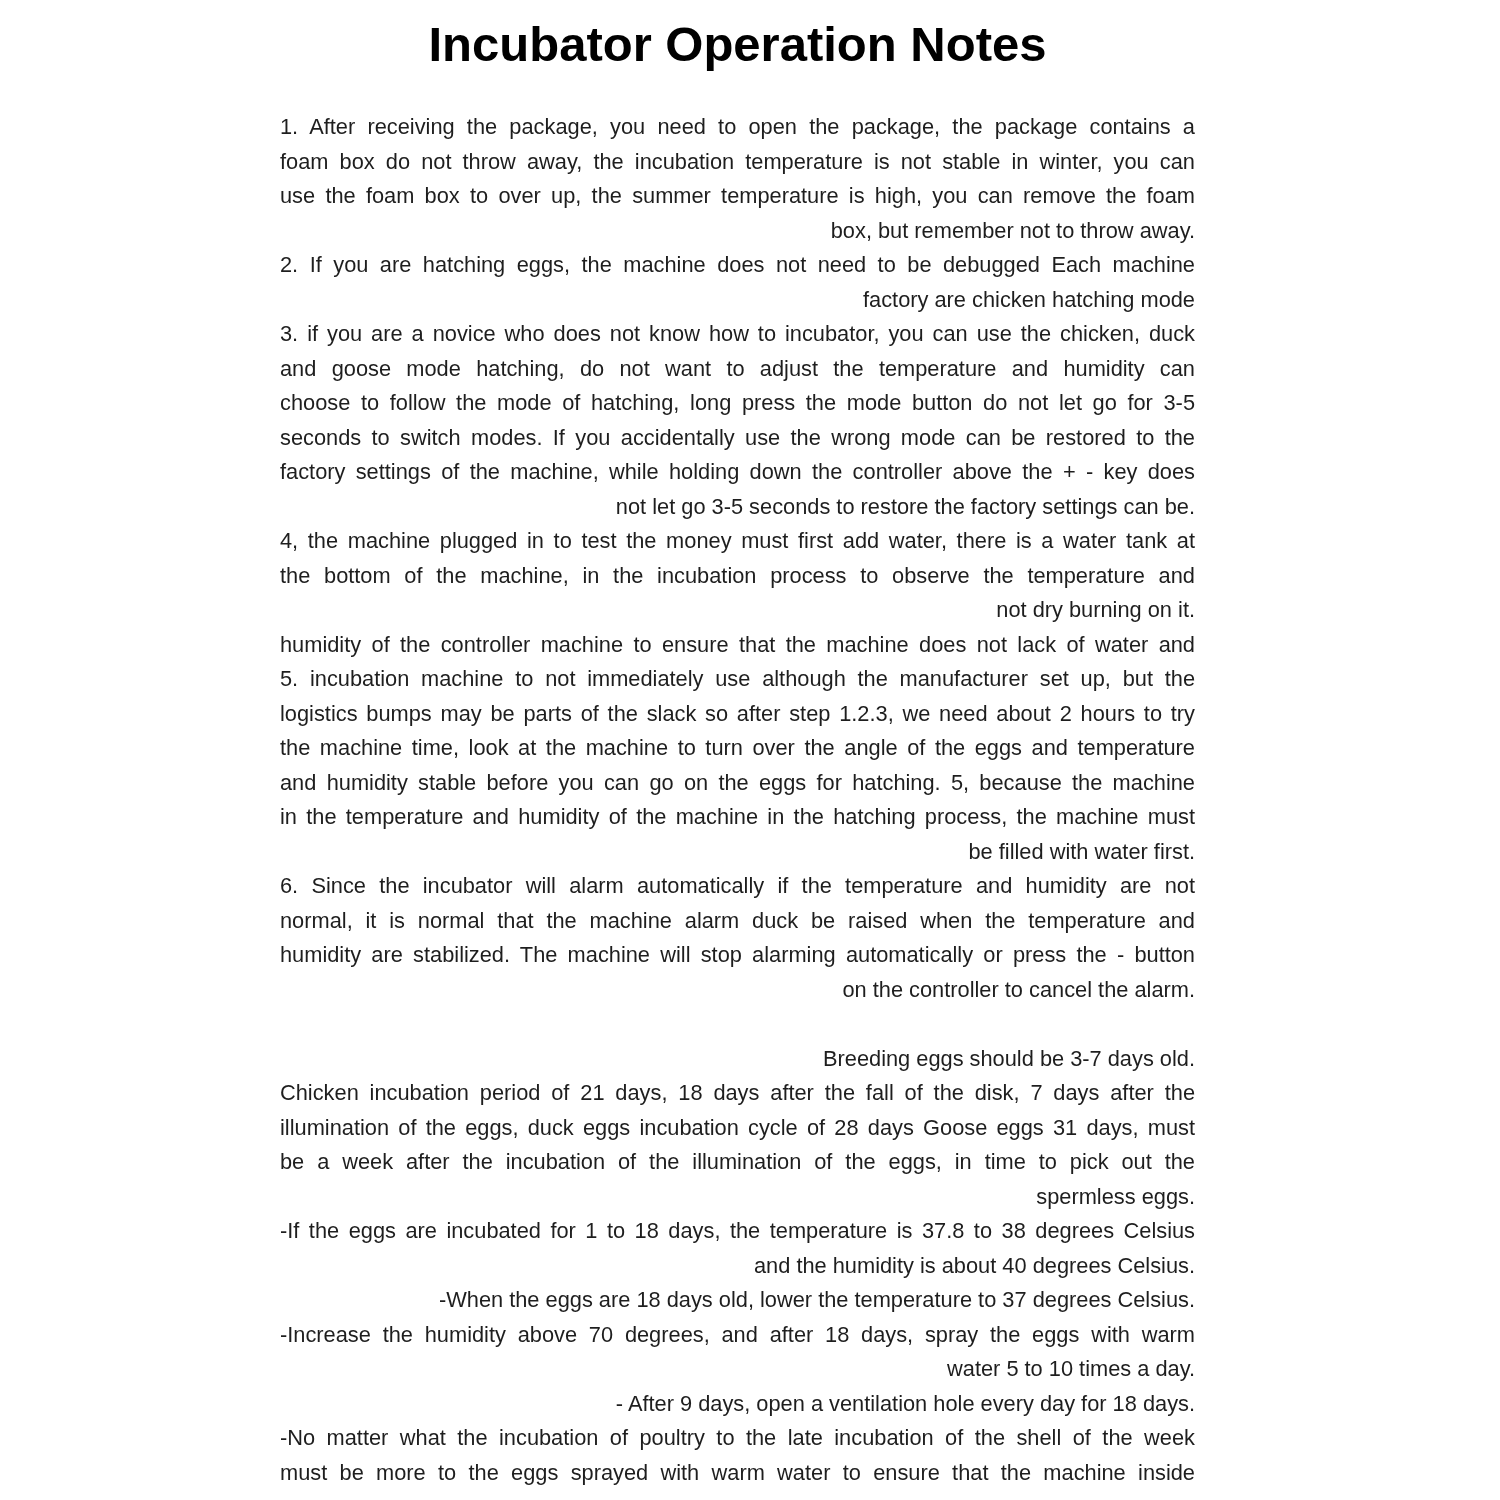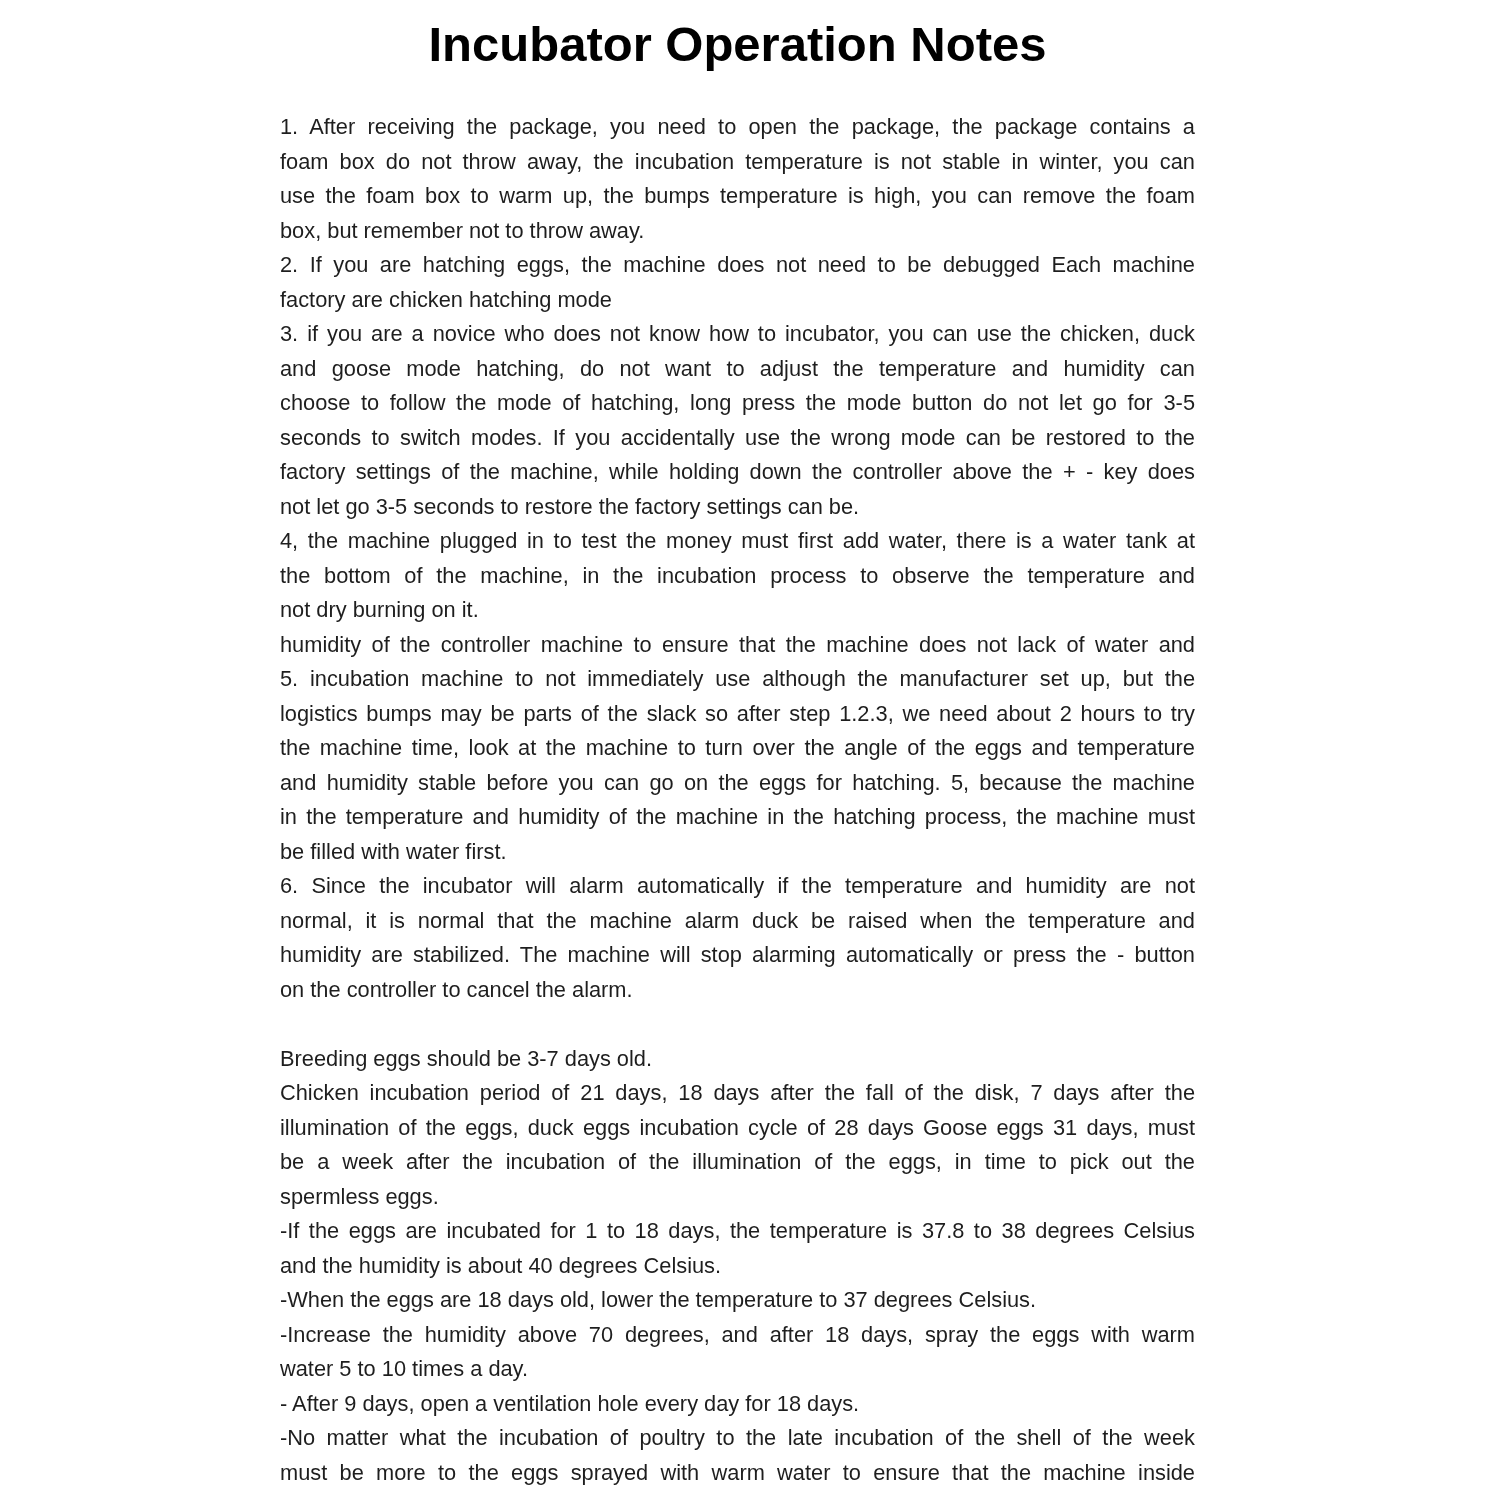--- a/index.html
+++ b/index.html
@@ -37,37 +37,37 @@
     font-size: 21.8px;
     margin-top: 12px;
   }
   .paragraph {
     margin: 0;
     padding: 0;
   }
   .line {
     min-height: 34.5px;
     line-height: 34.5px;
-    text-align: left;
+    text-align: right;
   }
   .line.justify {
     text-align: justify;
     text-align-last: justify;
   }
 </style>
 </head>
 <body>
 
 <div class="page">
   <h1 class="title">Incubator Operation Notes</h1>
   <div class="body" id="doc-body">
       <div class="paragraph">
         <div class="line justify">1. After receiving the package, you need to open the package, the package contains a</div>
         <div class="line justify">foam box do not throw away, the incubation temperature is not stable in winter, you can</div>
-        <div class="line justify">use the foam box to warm up, the bumps temperature is high, you can remove the foam</div>
+        <div class="line justify">use the foam box to over up, the summer temperature is high, you can remove the foam</div>
         <div class="line">box, but remember not to throw away.</div>
       </div>
       <div class="paragraph">
         <div class="line justify">2. If you are hatching eggs, the machine does not need to be debugged Each machine</div>
         <div class="line">factory are chicken hatching mode</div>
       </div>
       <div class="paragraph">
         <div class="line justify">3. if you are a novice who does not know how to incubator, you can use the chicken, duck</div>
         <div class="line justify">and goose mode hatching, do not want to adjust the temperature and humidity can</div>
         <div class="line justify">choose to follow the mode of hatching, long press the mode button do not let go for 3-5</div>

